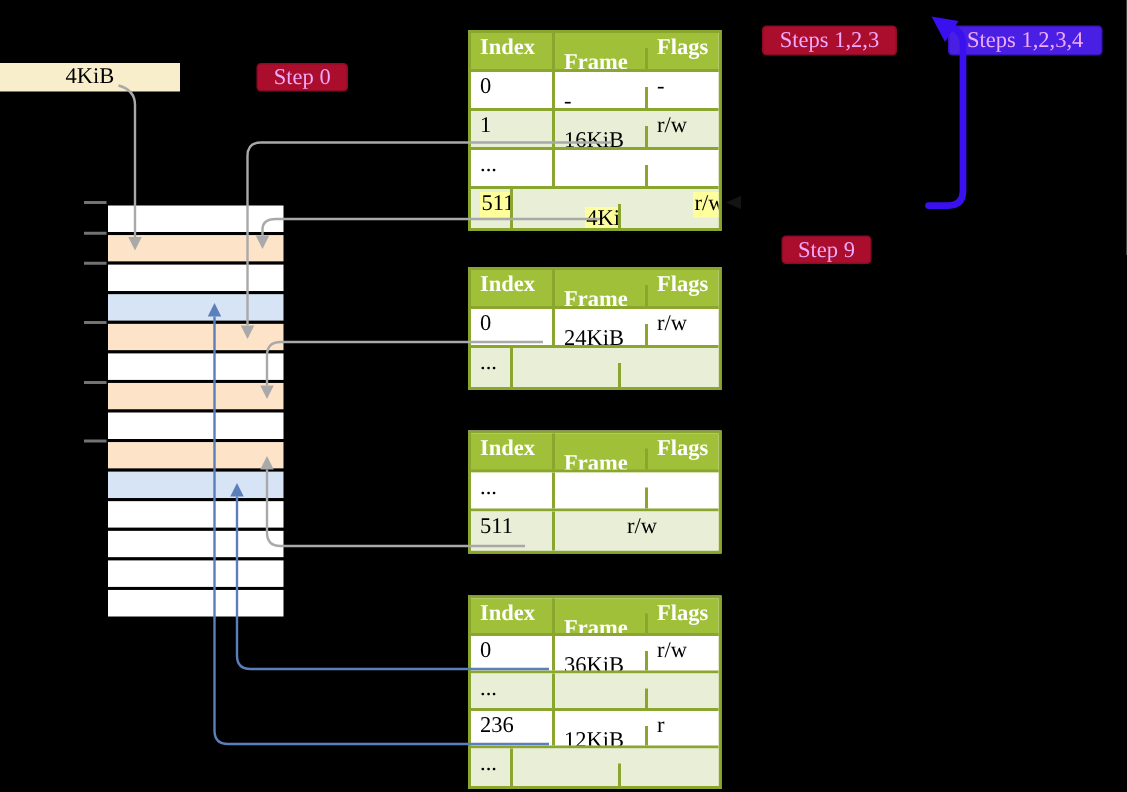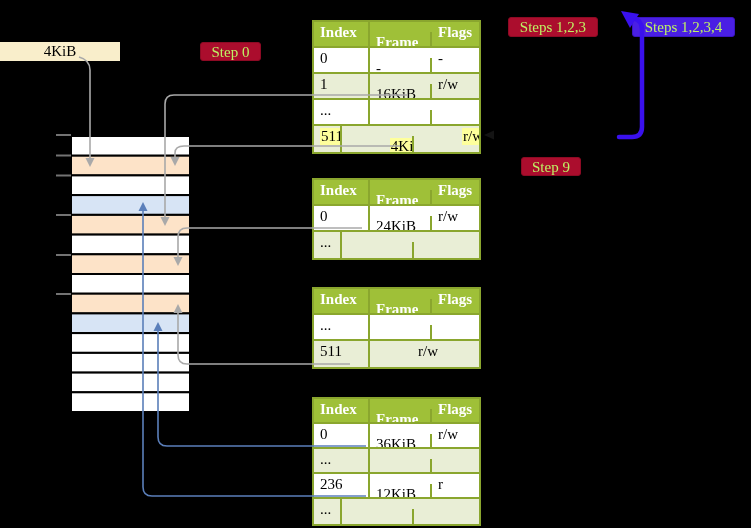--- a/index.html
+++ b/index.html
@@ -9,27 +9,27 @@
     font-family:"Liberation Serif","DejaVu Serif",serif;
   }
   
   .frame-label {
     position:absolute; left:0; top:42px; width:120px; height:19px;
     background:#f9eecb; color:#000; font-size:15px; line-height:19px;
     text-align:center; z-index:3;
   }
   
   .badge {
-    position:absolute; z-index:3; color:#bef264; font-size:15px;
+    position:absolute; z-index:3; color:#f0abfc; font-size:15px;
     line-height:19px; text-align:center; border-radius:3px; padding:0 6px;
     box-sizing:border-box;
   }
   .badge.red  { background:#ab0d2d; border:1px solid #8d0a24; }
   .badge.blue { background:#4a1fe4; border:1px solid #3a14c2; }
-  #badge-step0     { left:200px; top:42px;  width:61px;  height:19px; }
+  #badge-step0     { left:171px; top:42px;  width:61px;  height:19px; }
   #badge-steps123  { left:508px; top:17px;  width:90px;  height:20px; }
   #badge-steps1234 { left:632px; top:17px;  width:103px; height:20px; }
   #badge-step4     { left:521px; top:157px; width:60px;  height:19px; }
   
   .ptable {
     position:absolute; left:312px; width:169px; z-index:2;
     border:2px solid #8aa62e; background:#ffffff; box-sizing:border-box;
     font-size:15px; color:#000;
   }
   #table1 { top:20px; }

